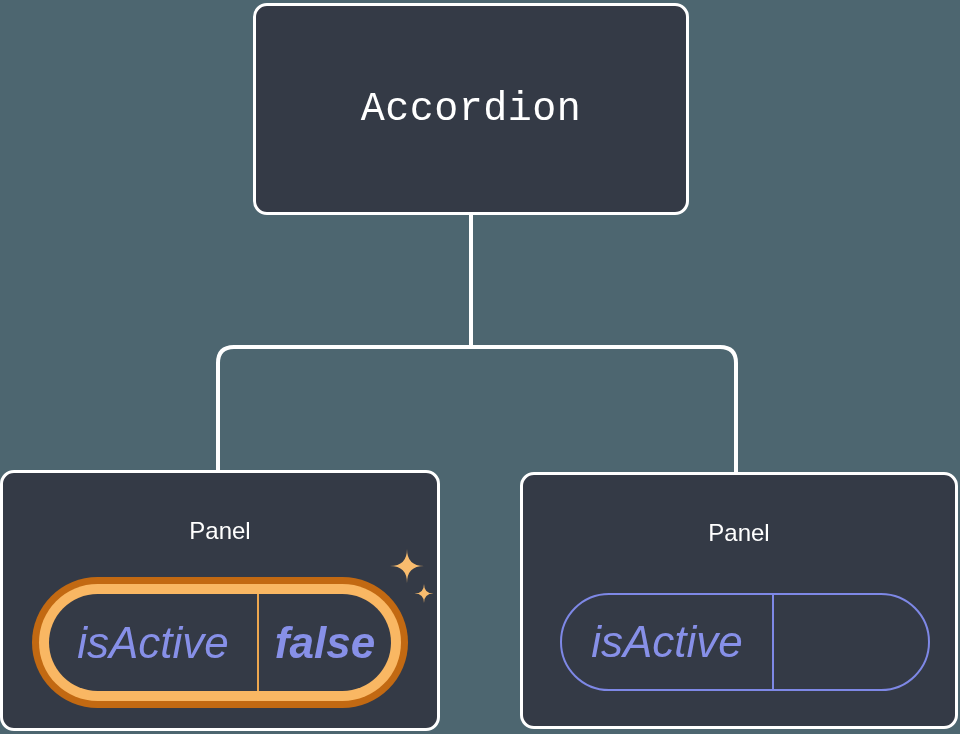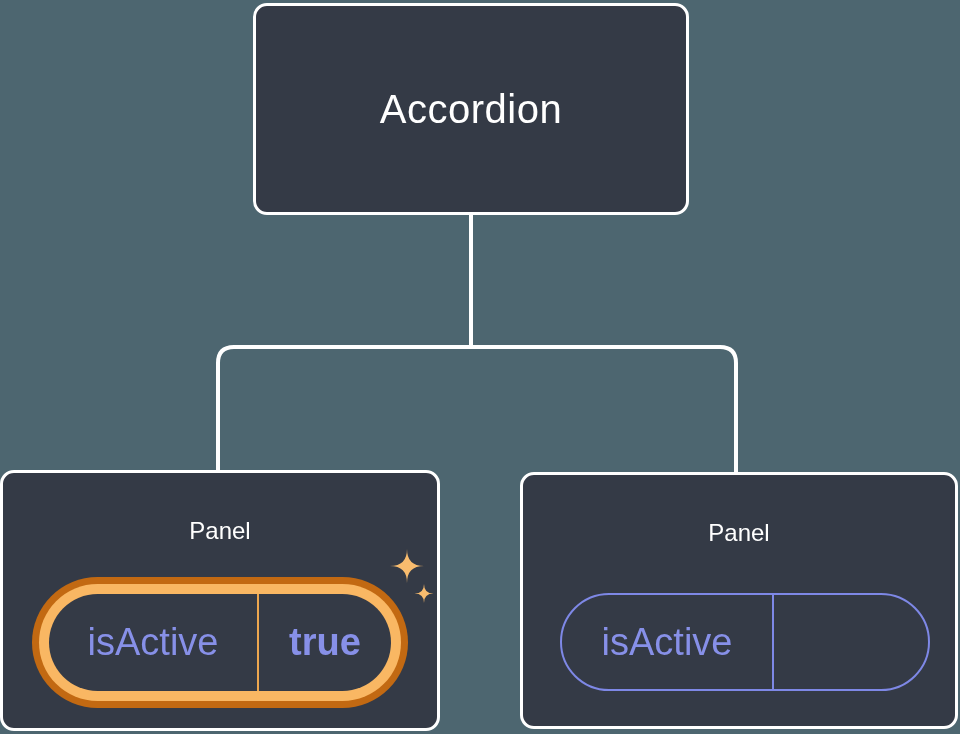--- a/index.html
+++ b/index.html
@@ -49,20 +49,21 @@
   .node-root {
     left: 253px; top: 3px;
     width: 436px; height: 212px;
     display: flex; align-items: center; justify-content: center;
   }
   .root-title {
     font-size: 40px;
     font-weight: 500;
     letter-spacing: 0.5px;
     color: var(--titleText);
+    font-family: Liberation Mono, monospace;
   }
 
   .node-panel-left  { left: 0px;   top: 470px; width: 440px; height: 261px; }
   .node-panel-right { left: 520px; top: 472px; width: 438px; height: 257px; }
 
   .panel-title {
     position: absolute;
     left: 0; right: 0; top: 44px;
     text-align: center;
     font-size: 24px;
@@ -105,22 +106,23 @@
     display: flex;
     align-items: stretch;
     overflow: hidden;
   }
   .pill-plain .divider { width: 2px; background: var(--pillBorder); }
 
   .cell {
     display: flex;
     align-items: center;
     justify-content: center;
-    font-size: 38px;
+    font-size: 44px;
     color: var(--stateText);
+    font-style: italic;
   }
   .cell.key   { width: 208px; }
   .cell.value { flex: 1; }
   .pill-plain .cell.key { width: 210px; }
   .cell.value.bold { font-weight: 700; }
 
   .sparkles {
     position: absolute;
     left: 383px; top: 73px;
     width: 58px; height: 64px;
@@ -142,21 +144,21 @@
   </div>
 
   <div class="node node-panel-left">
     <div class="panel-title">Panel</div>
 
     <div class="pill-highlight">
       <div class="pill-gold">
         <div class="pill-core">
           <div class="cell key">isActive</div>
           <div class="divider"></div>
-          <div class="cell value bold">true</div>
+          <div class="cell value bold">false</div>
         </div>
       </div>
     </div>
 
     <svg class="sparkles" viewBox="0 0 58 62" xmlns="http://www.w3.org/2000/svg" aria-hidden="true">
       <path d="M21 2 Q21 19 38 19 Q21 19 21 36 Q21 19 4 19 Q21 19 21 2 Z"></path>
       <path d="M38 37 Q38 46.5 47.5 46.5 Q38 46.5 38 56 Q38 46.5 28.5 46.5 Q38 46.5 38 37 Z"></path>
     </svg>
   </div>
 

